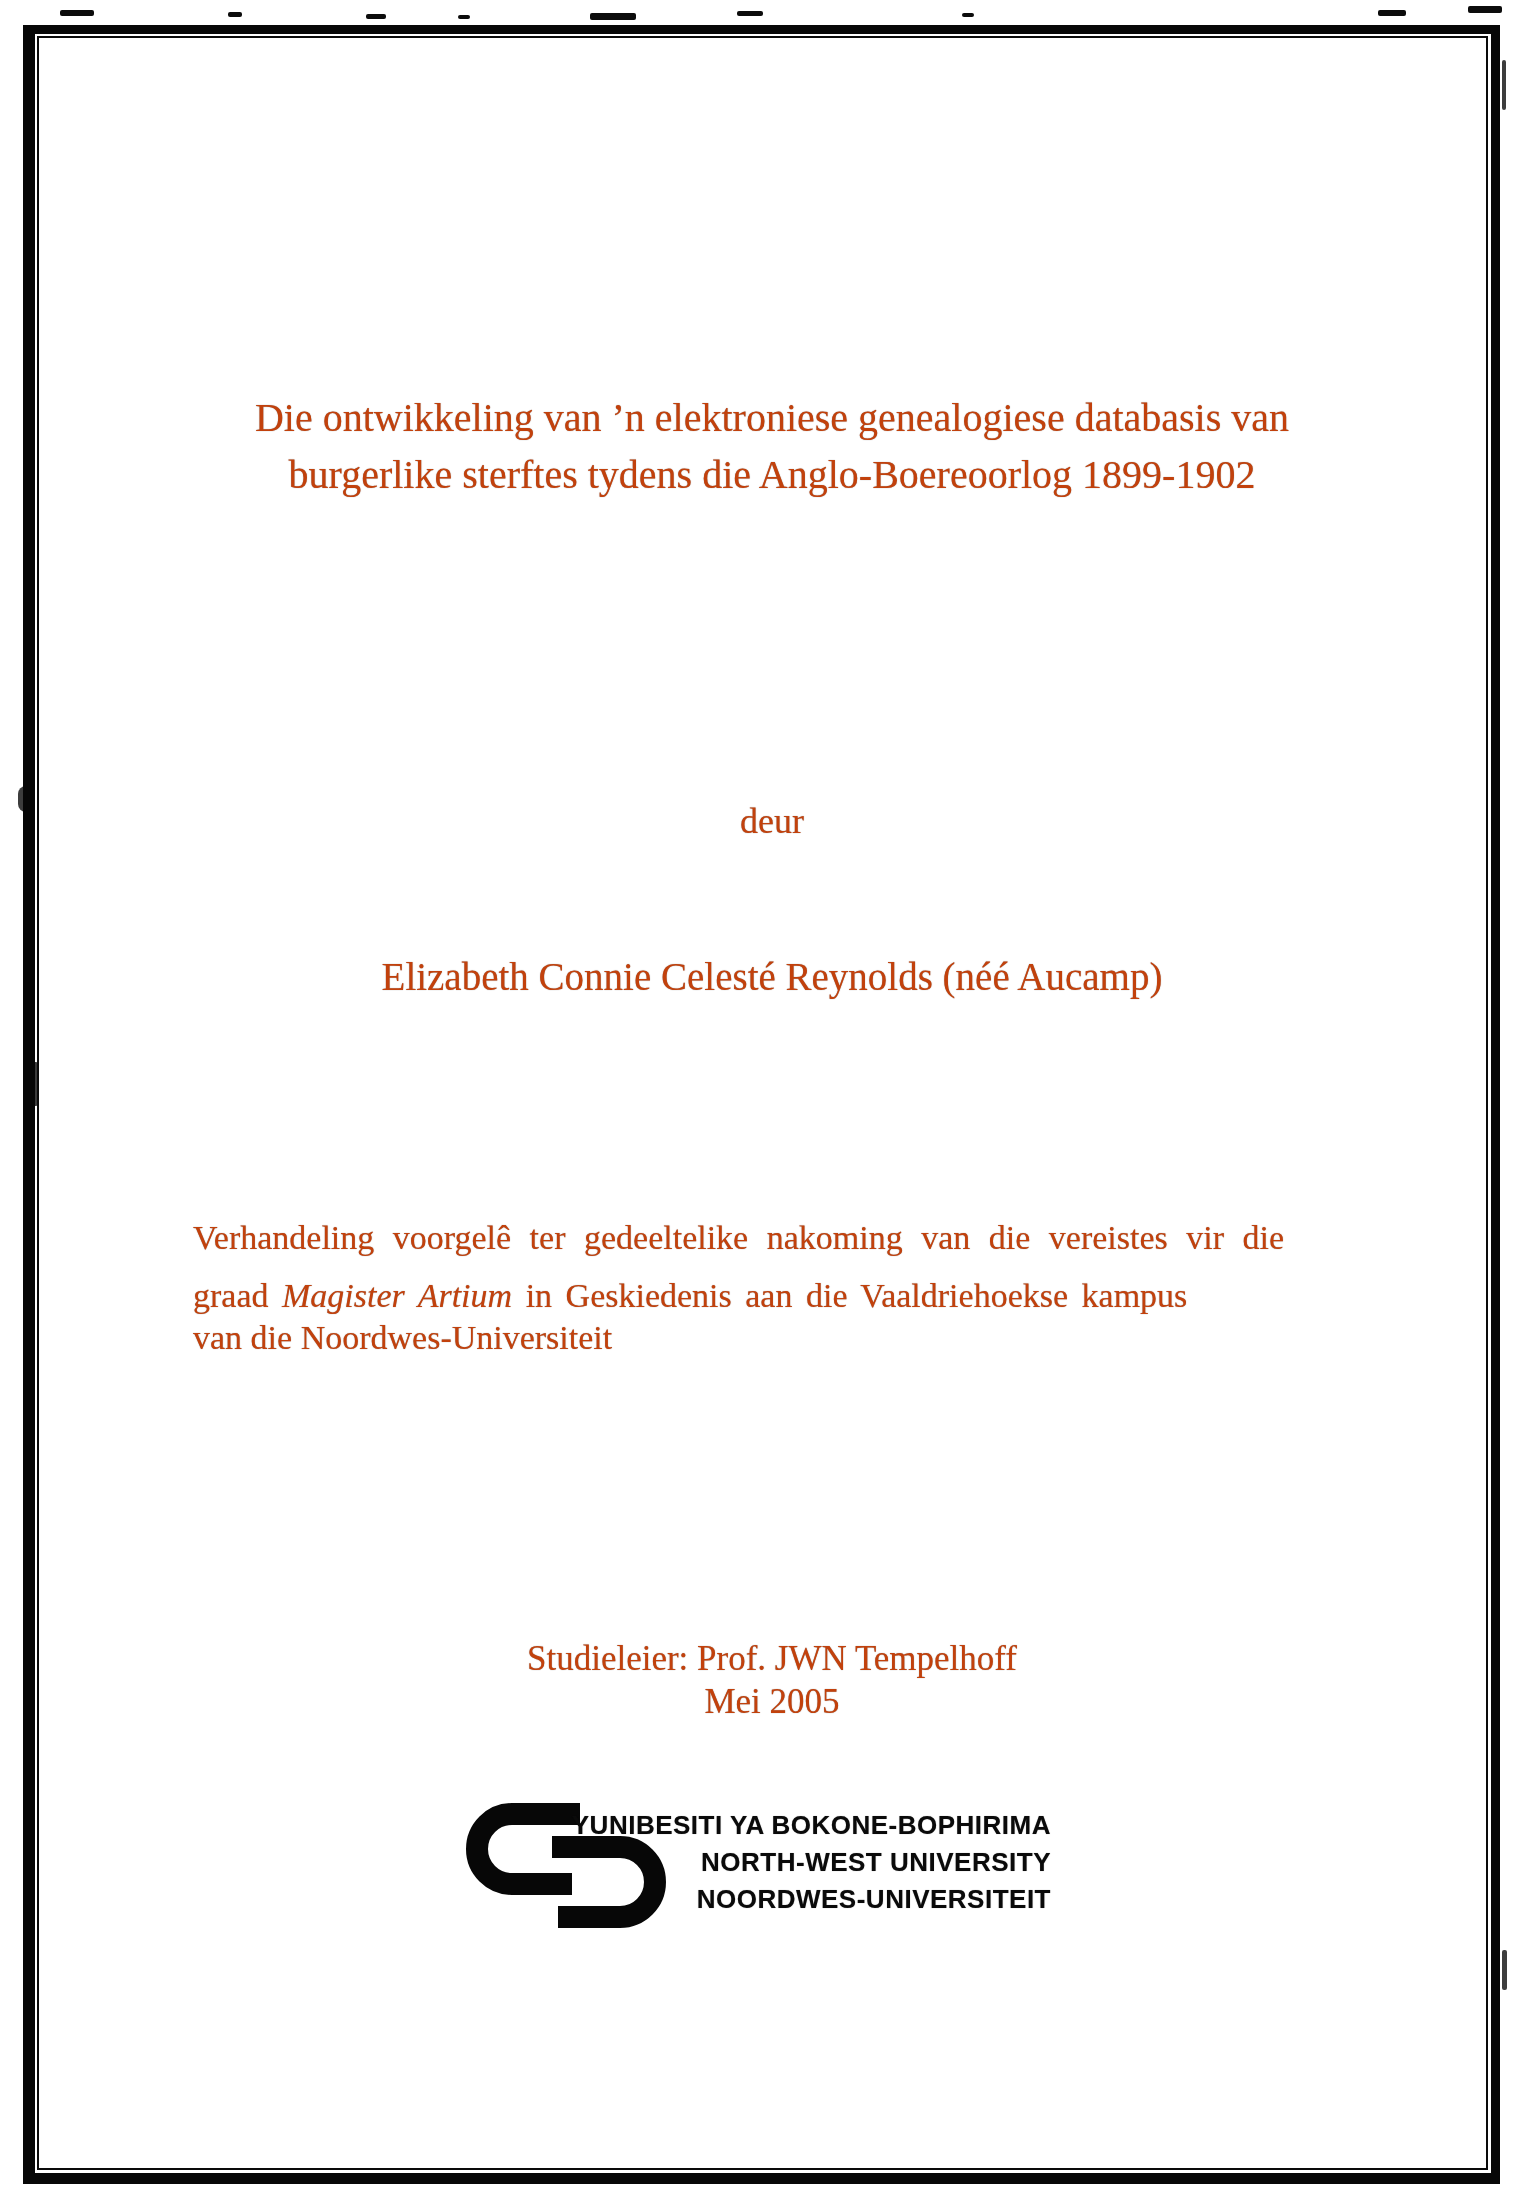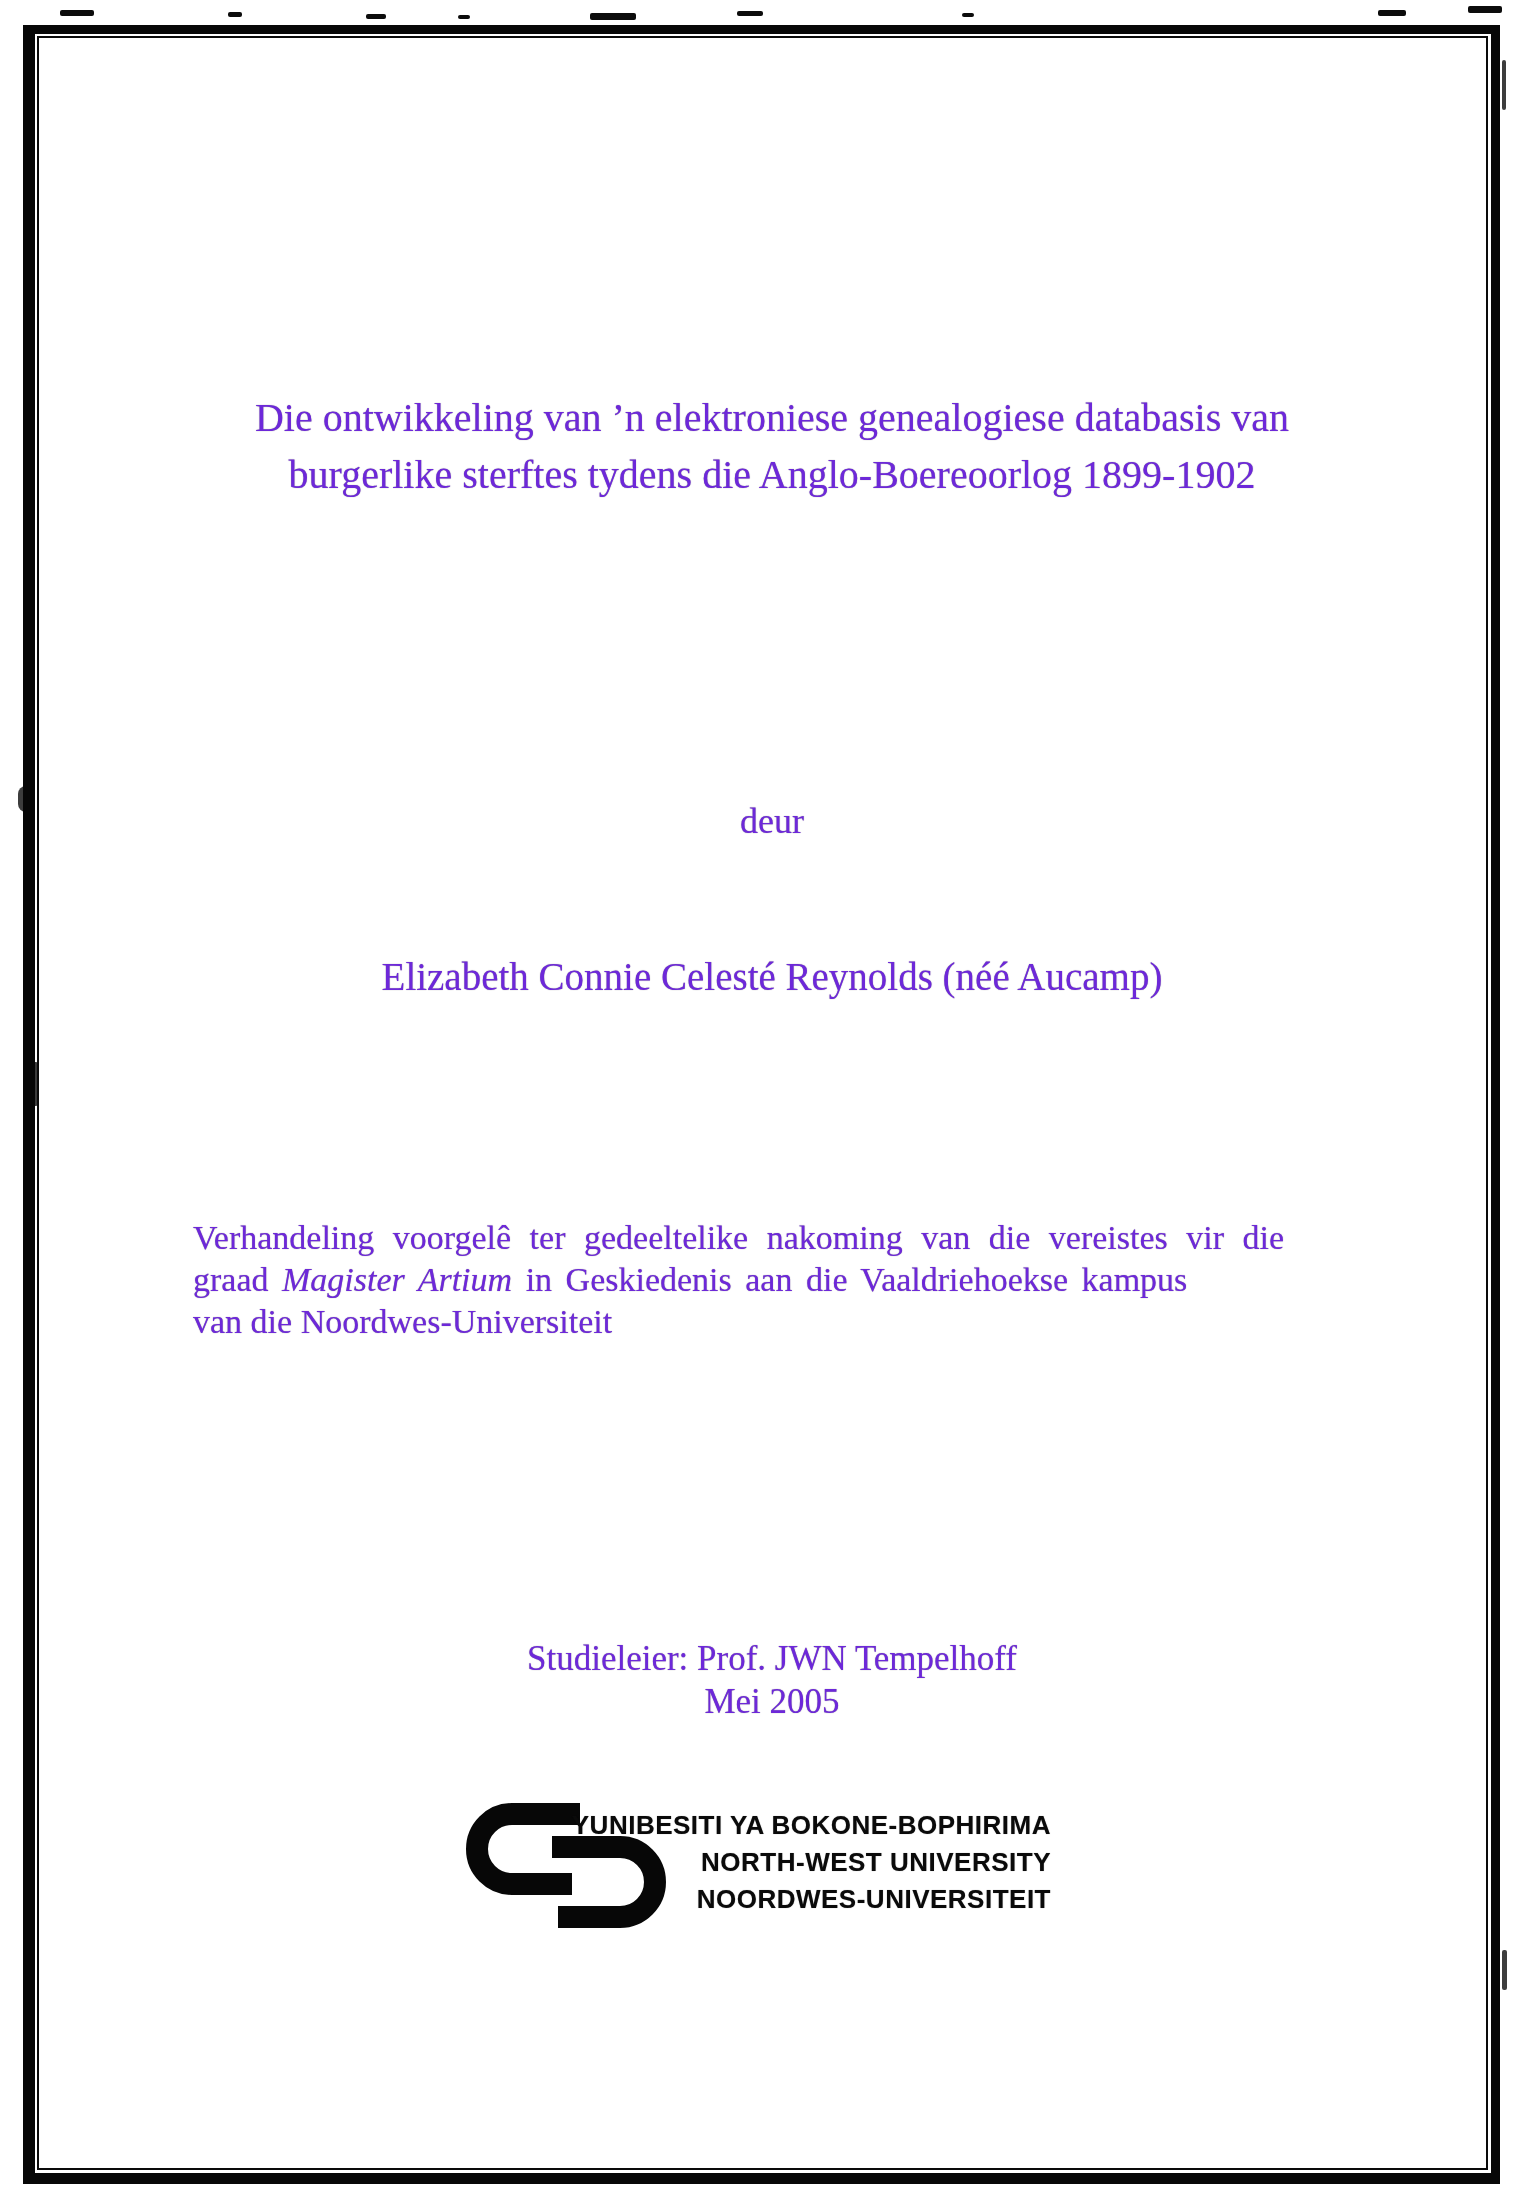--- a/index.html
+++ b/index.html
@@ -25,31 +25,31 @@
     border:2px solid #0a0a0a;
   }
   
   .col{
     left:193px;width:1158px;
     line-height:1.15;
     white-space:nowrap;
   }
   .center{text-align:center;}
   .ink{
-    color:#6d28d9;
+    color:#c2410c;
     text-shadow:0 0 1px rgba(10,10,10,0.45);
   }
   .title{font-size:40px;}
   .byline{font-size:36px;}
   .author{font-size:39px;}
   .para{font-size:34px;line-height:42px;}
   .sup{font-size:35px;line-height:43px;}
   .it{font-style:italic;}
   .js1{word-spacing:10px;}
-  .js2{word-spacing:5px;}
+  .js2{word-spacing:5px;margin-top:16px;}
   
   .logo-mark{left:466px;top:1803px;}
   .logo-text{
     left:560px;top:1807px;width:491px;
     text-align:right;
     font-family:"Liberation Sans","DejaVu Sans",sans-serif;
     font-weight:700;
     font-size:26px;line-height:37px;
     letter-spacing:0.5px;
     white-space:nowrap;

